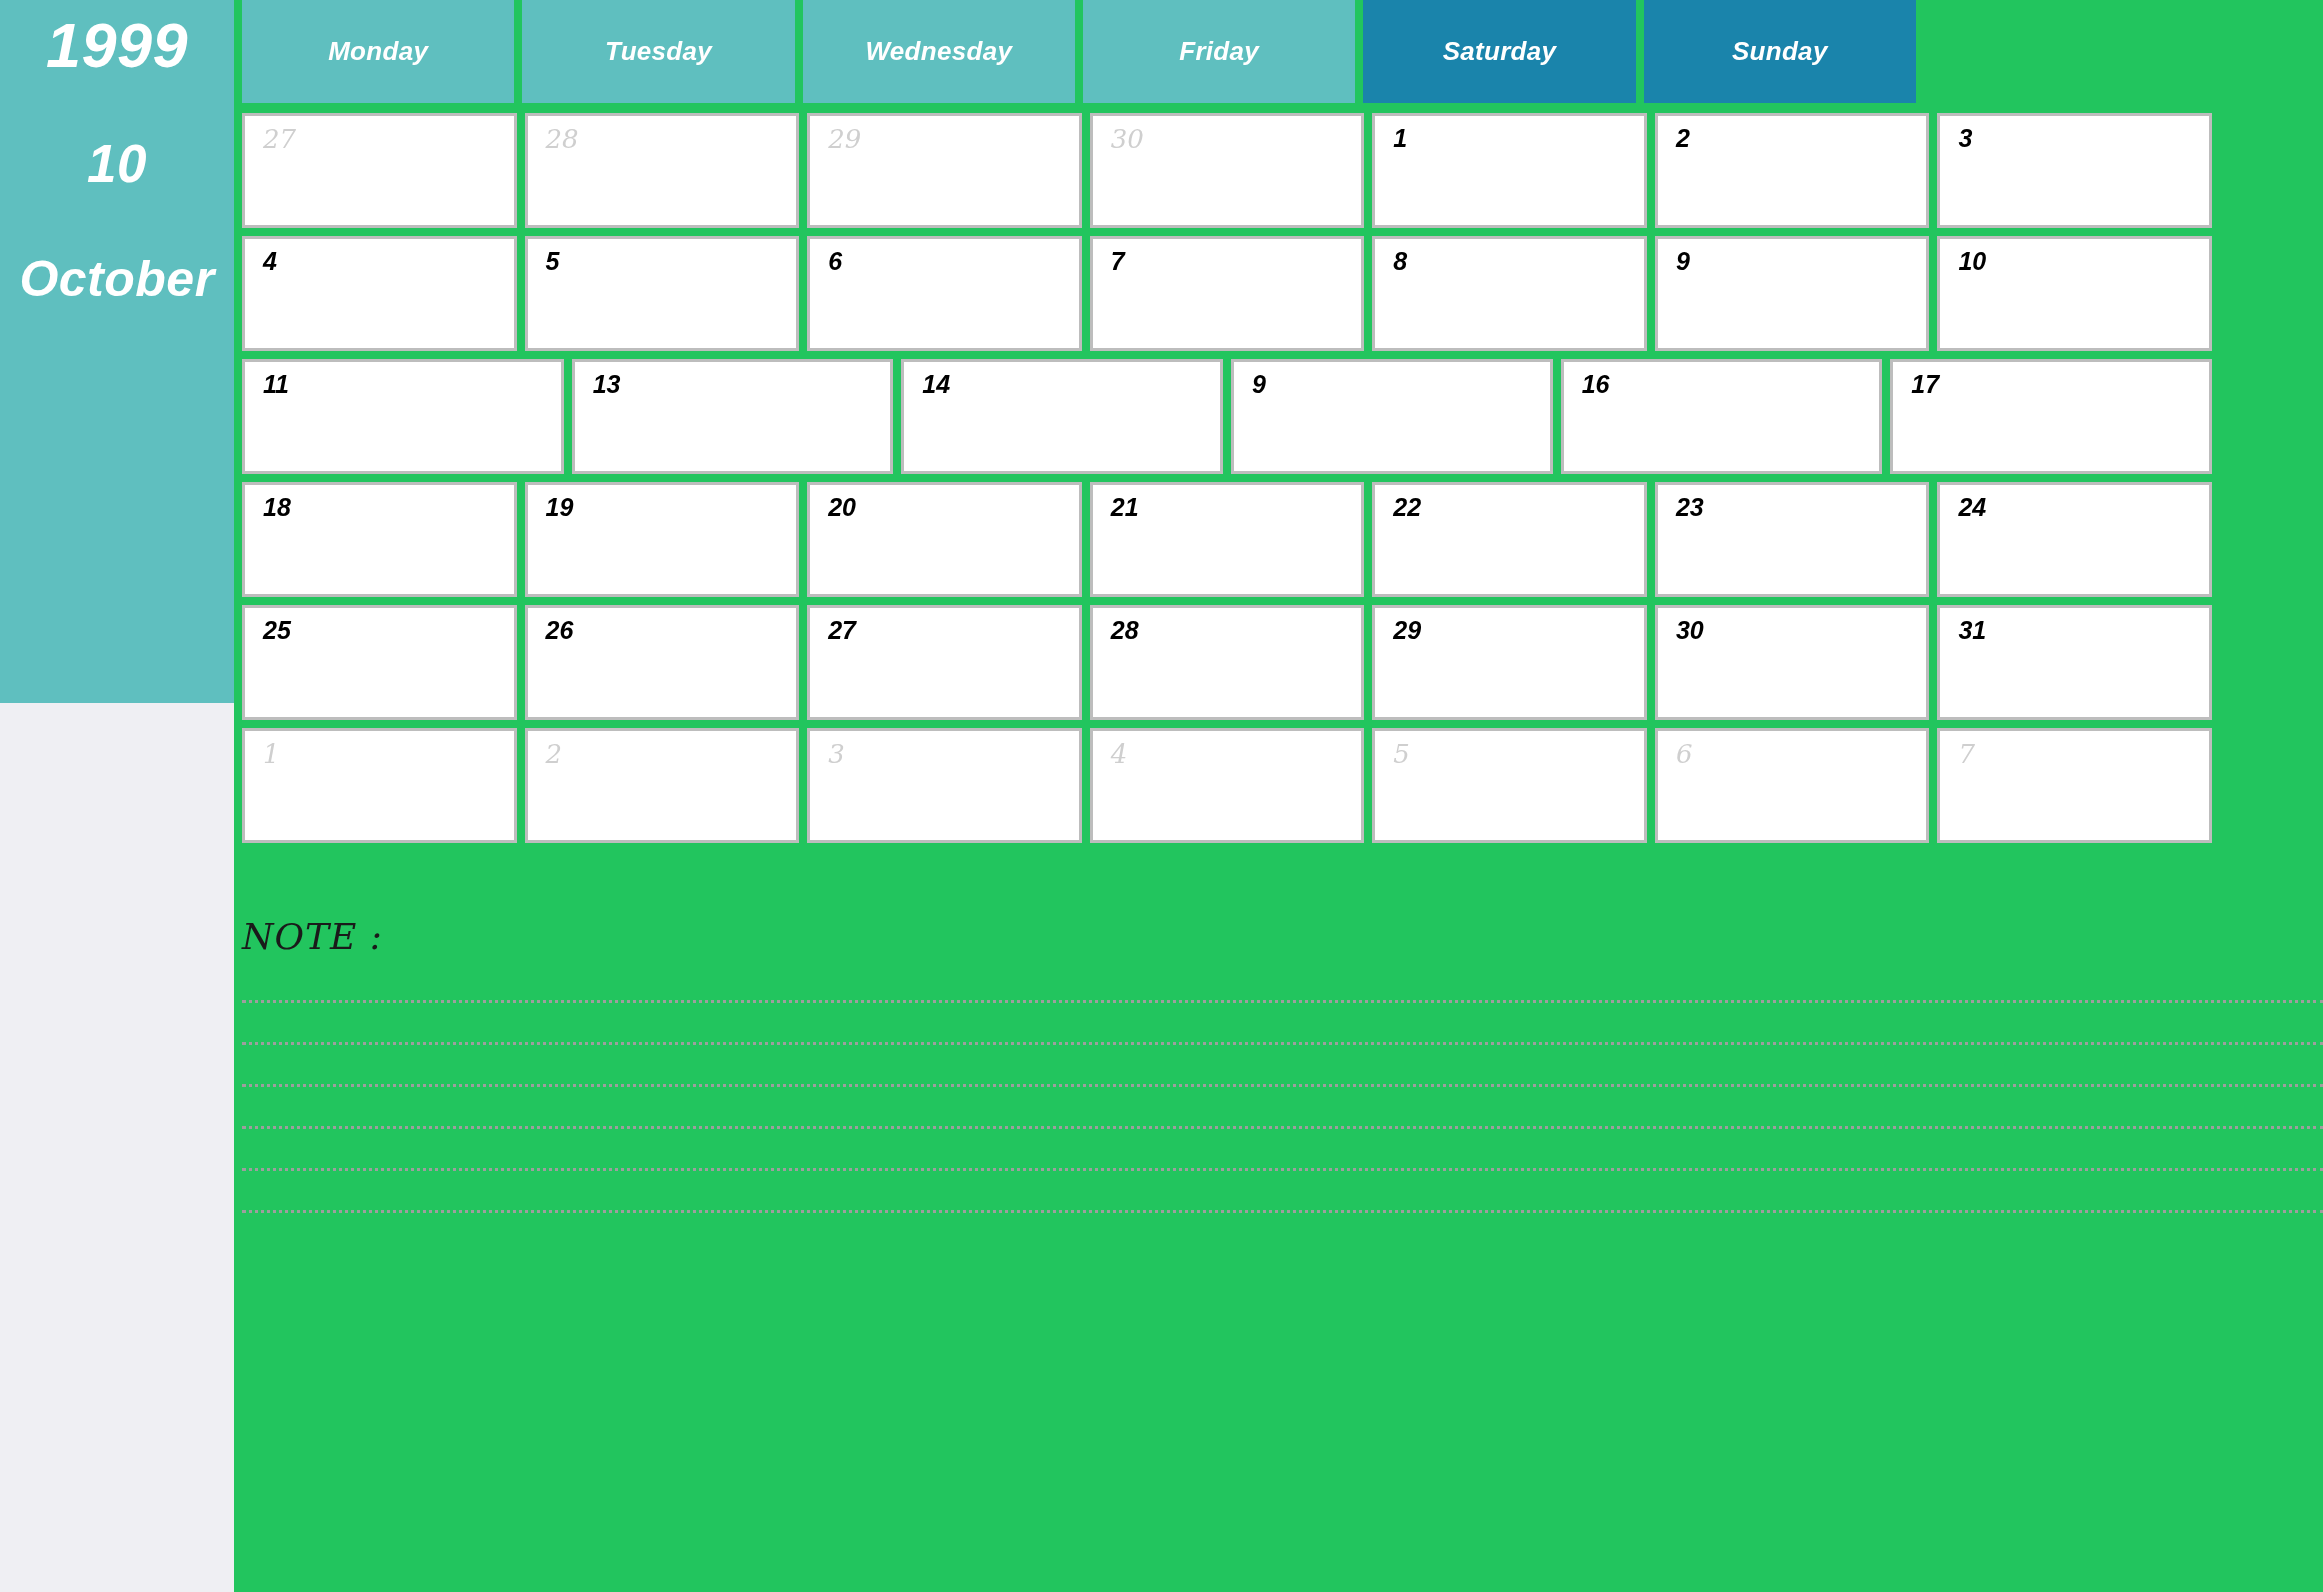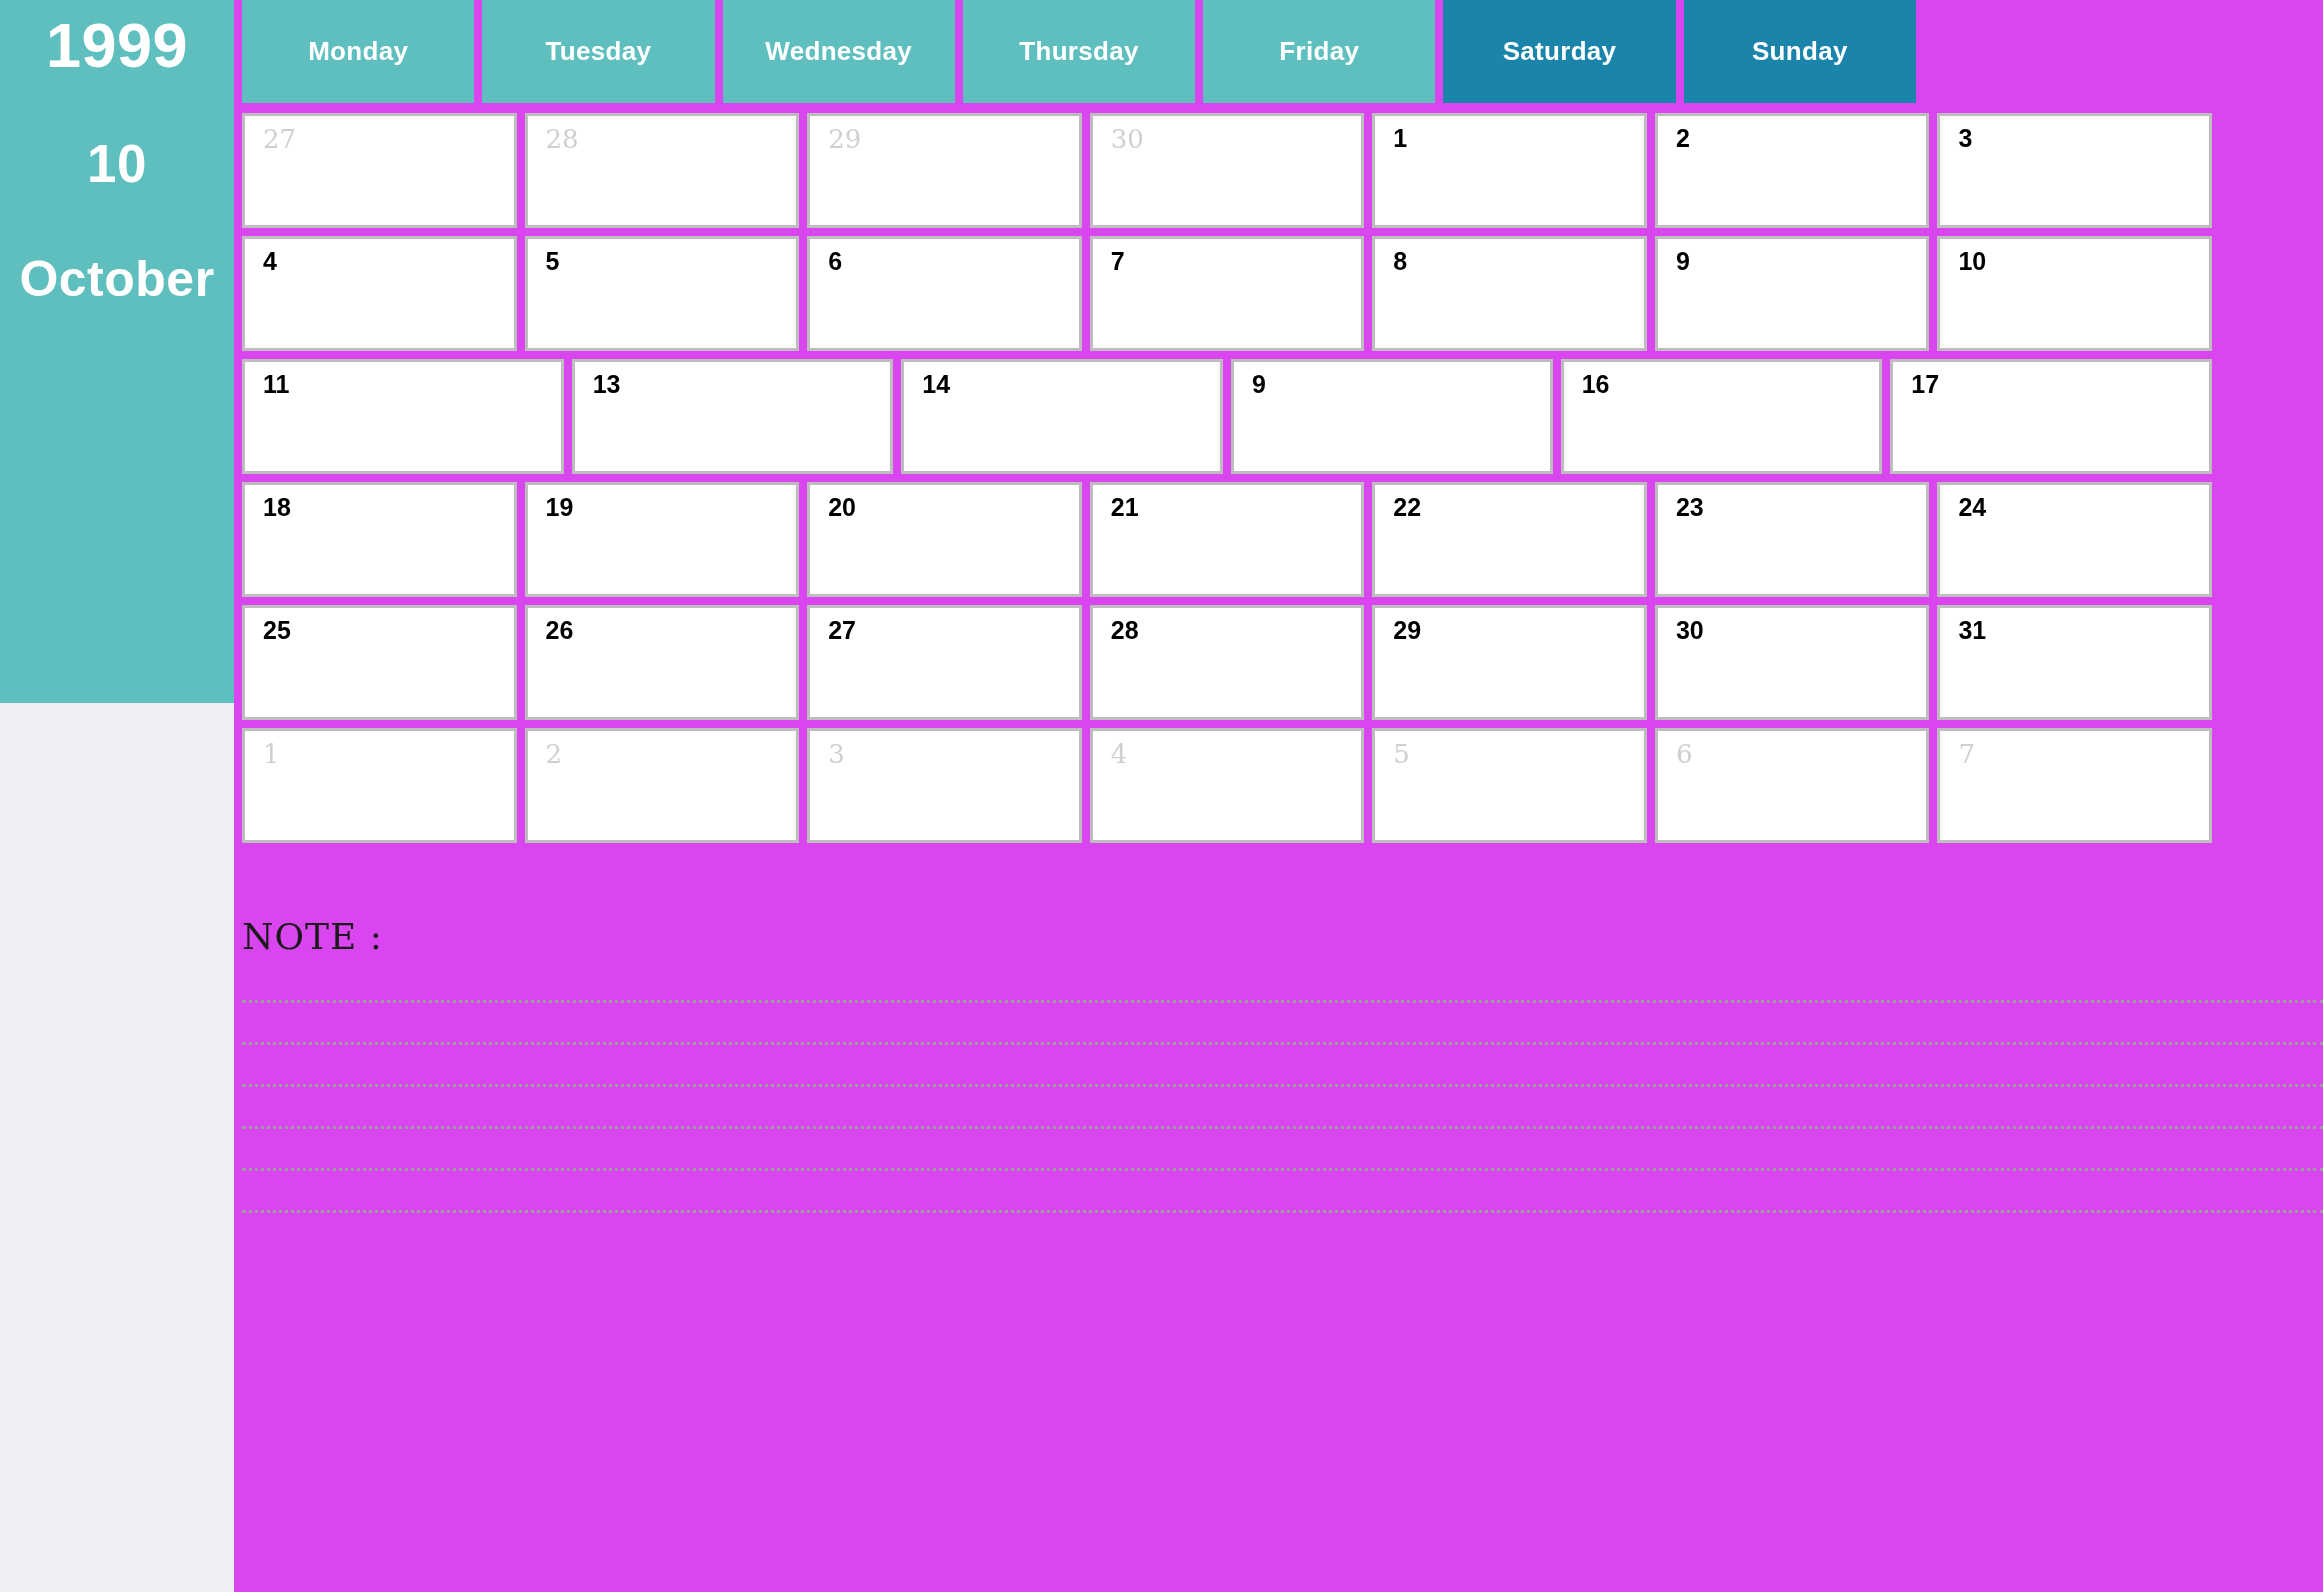--- a/index.html
+++ b/index.html
@@ -5,21 +5,22 @@
   * { margin:0; padding:0; box-sizing:border-box; }
   html, body {
     width:2324px; height:1593px;
     background:#ffffff;
     font-family:"Liberation Sans", sans-serif;
     overflow:hidden;
   }
   #page {
     position:relative;
     width:2324px; height:1593px;
-    background:#d946ef;
+    background:#22c55e;
+    font-style:italic;
   }
 
   
   #sidebar {
     position:absolute; left:0; top:0;
     width:234px; height:1593px;
     background:#efeff3;
   }
   #sidebar-band {
     position:absolute; left:0; top:0;
@@ -133,21 +134,20 @@
     <div class="side-text" id="side-month-num">10</div>
     <div class="side-text" id="side-month-name">October</div>
   </aside>
 
   <main id="calendar">
 
     <div id="dow-row">
         <div class="dow">Monday</div>
         <div class="dow">Tuesday</div>
         <div class="dow">Wednesday</div>
-        <div class="dow">Thursday</div>
         <div class="dow">Friday</div>
         <div class="dow weekend">Saturday</div>
         <div class="dow weekend">Sunday</div>
       </div>
 
     <div id="grid">
         <div class="week">
           <div class="cell out">
             <span class="daynum">27</span>
           </div>

